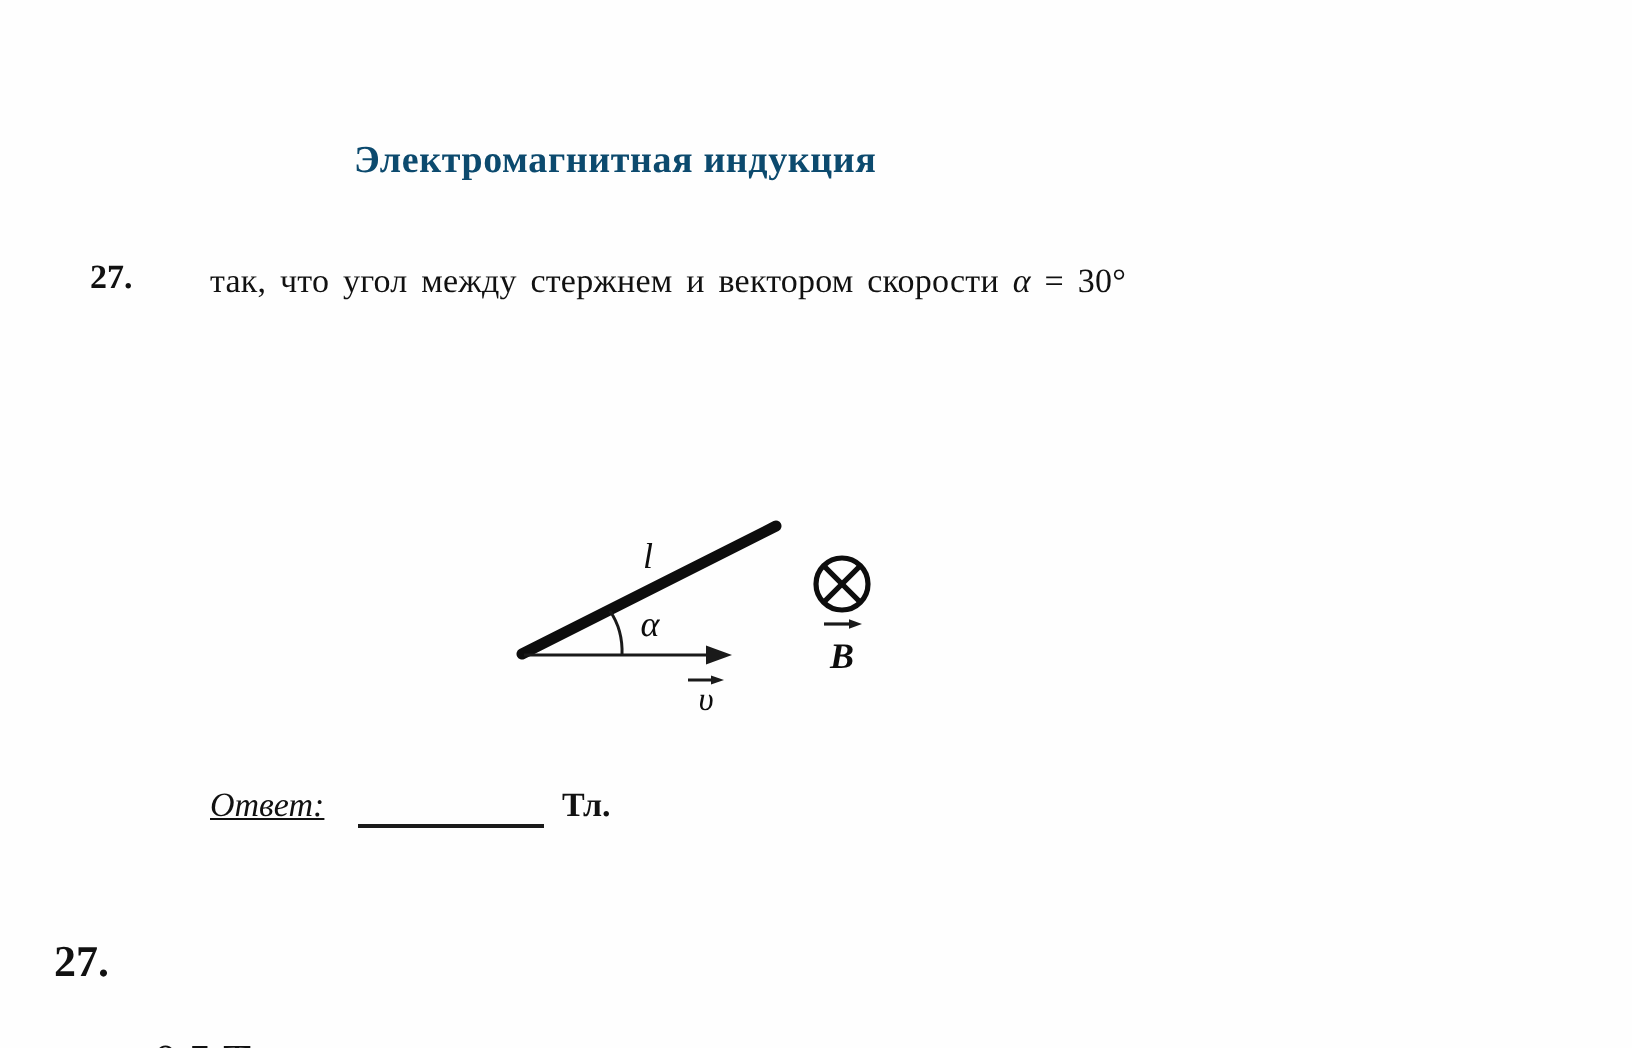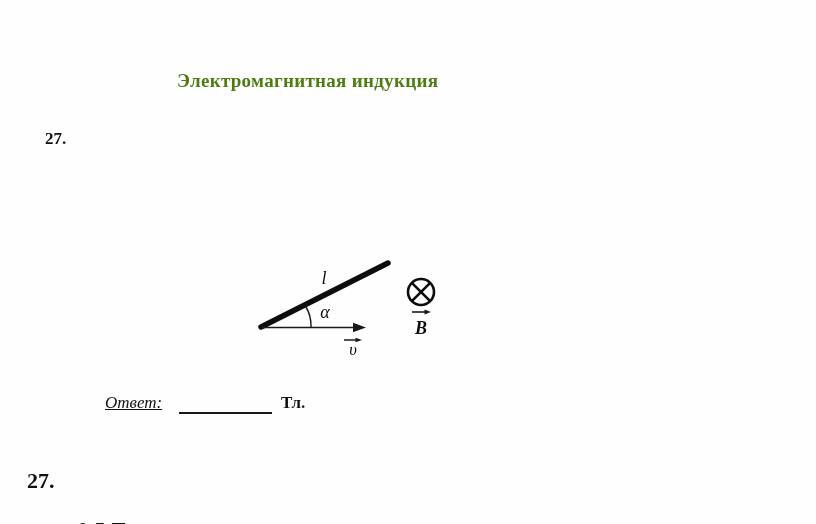--- a/index.html
+++ b/index.html
@@ -13,21 +13,21 @@
     overflow: hidden;
   }
   .title {
     position: absolute;
     left: 177px;
     top: 70px;
     margin: 0;
     font-size: 19px;
     font-weight: 700;
     letter-spacing: 0.3px;
-    color: #4d7c0f;
+    color: #0c4a6e;
     white-space: nowrap;
   }
   .prob-num {
     position: absolute;
     left: 45px;
     top: 129px;
     font-size: 17px;
     font-weight: 700;
   }
   .prob-text {
@@ -89,20 +89,21 @@
 </head>
 <body>
 
 <div class="page">
 
   <h1 class="title">Электромагнитная индукция</h1>
 
   <div class="prob-num">27.</div>
 
   <div class="prob-text">
+    <div class="pline pjust"><span>так, что угол между стержнем и вектором скорости </span><span class="it">α</span><span> = 30°</span></div>
   </div>
 
   <svg class="figure" width="220" height="112" viewBox="0 0 220 112">
 
     <line x1="21" y1="77" x2="148" y2="13" stroke="#0d0d0d" stroke-width="5.5" stroke-linecap="round"></line>
 
     <text x="84" y="34" font-size="18" text-anchor="middle">l</text>
 
     <line x1="22" y1="77.5" x2="114" y2="77.5" stroke="#1a1a1a" stroke-width="1.6"></line>
     <polygon points="113,72.8 126,77.5 113,82.2" fill="#1a1a1a"></polygon>

